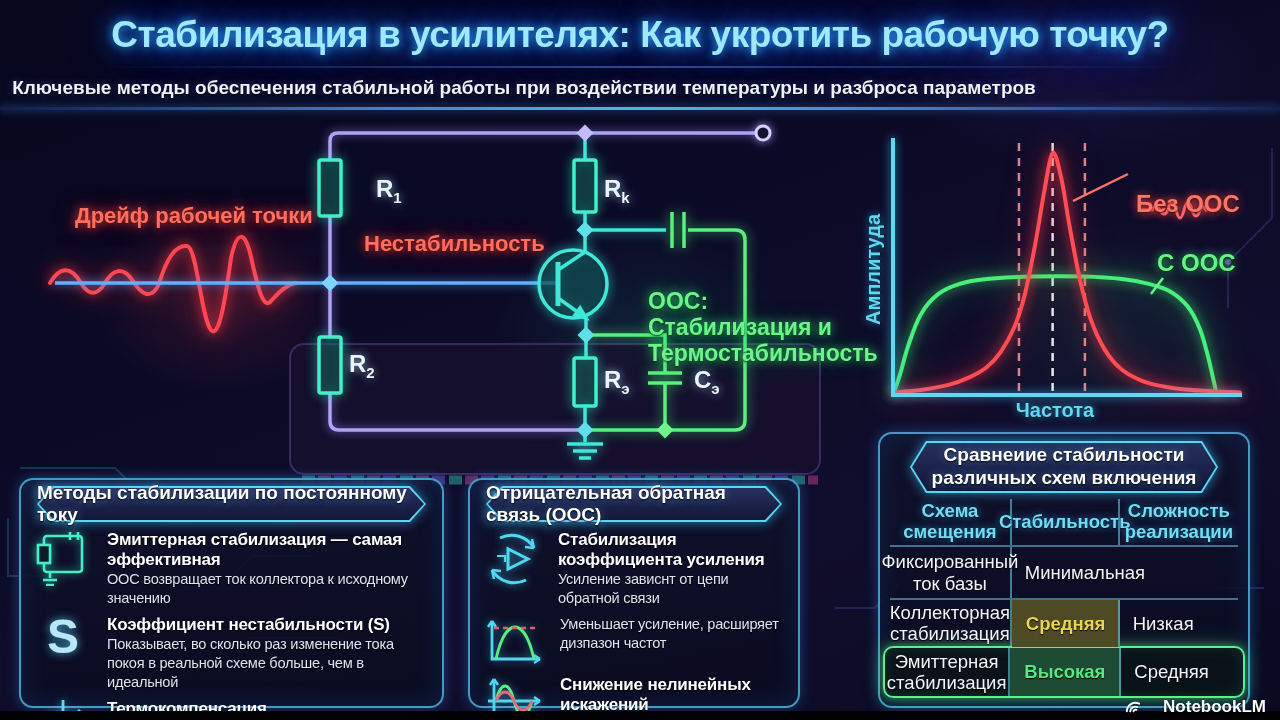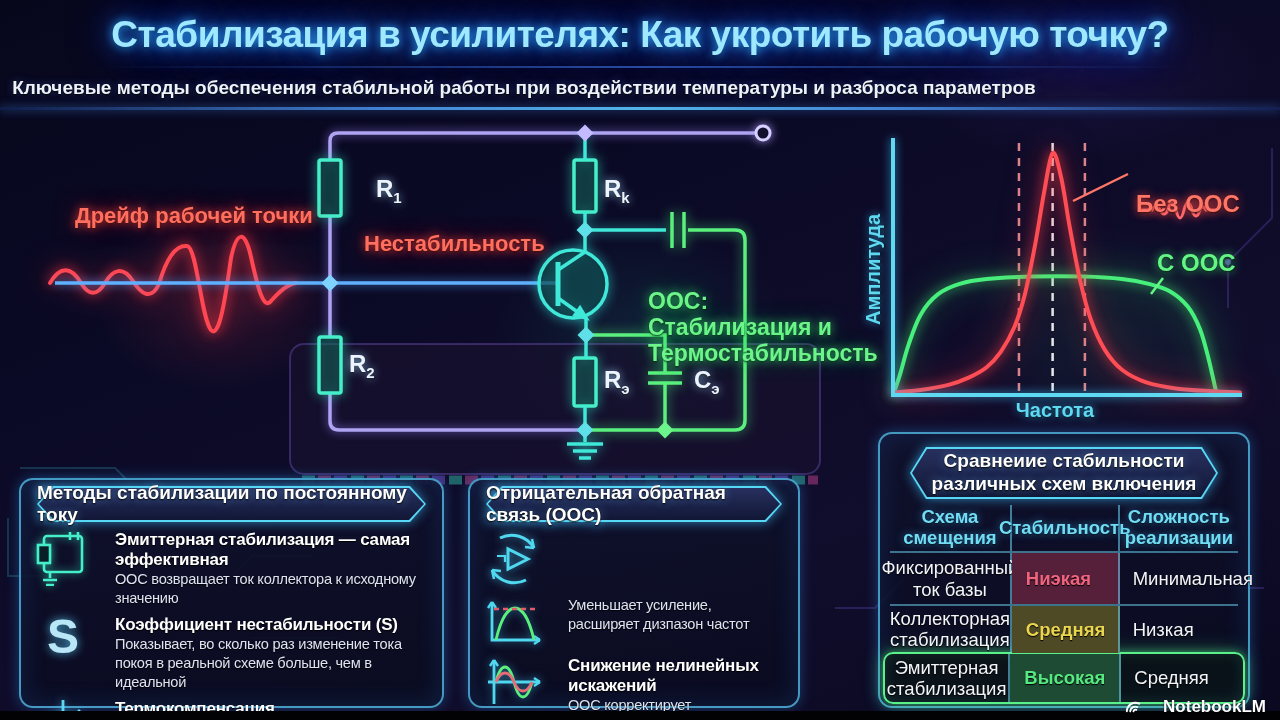--- a/index.html
+++ b/index.html
@@ -51,33 +51,33 @@
   
   .panel {
     position:absolute; top:478px; height:230px; border-radius:14px;
     background:linear-gradient(175deg,rgba(16,18,44,.92),rgba(10,12,32,.92));
     border:2px solid rgba(90,200,245,.75);
     box-shadow:0 0 14px rgba(50,160,255,.35), inset 0 0 26px rgba(40,120,220,.18);
     padding:6px 10px 4px;
   }
   .panel-left { left:19px; width:425px; }
   .panel-mid  { left:468px; width:332px; }
-  .panel-right{ left:878px; top:432px; width:372px; height:276px; padding:11px 8px; }
+  .panel-right{ left:878px; top:432px; width:372px; height:276px; padding:5px 8px; }
 
   .banner { position:relative; height:36px; margin:0 6px 8px; filter:drop-shadow(0 0 6px rgba(60,190,255,.65)); }
   .banner .b-out { position:absolute; inset:0; background:#57d8f5;
     clip-path:polygon(16px 0,calc(100% - 16px) 0,100% 50%,calc(100% - 16px) 100%,16px 100%,0 50%); }
   .banner .b-in { position:absolute; inset:2px; background:linear-gradient(180deg,#27305e,#121736);
     clip-path:polygon(15px 0,calc(100% - 15px) 0,100% 50%,calc(100% - 15px) 100%,15px 100%,0 50%); }
   .banner .b-txt { position:absolute; inset:0; display:flex; align-items:center; justify-content:center;
     font-size:19px; font-weight:700; color:#fff; text-shadow:0 1px 2px #000,0 0 10px rgba(120,200,255,.5); }
   .panel-right .banner { height:52px; margin:2px 22px 6px; }
   .panel-right .b-txt { font-size:19px; line-height:1.2; text-align:center; }
 
-  .p-item { display:flex; align-items:flex-start; gap:24px; margin:8px 4px 0; }
+  .p-item { display:flex; align-items:flex-start; gap:16px; margin:8px 4px 0; }
   .p-icon { flex:0 0 56px; display:flex; justify-content:center; align-items:center; }
   .p-title { font-size:17px; font-weight:700; color:#fff; text-shadow:0 1px 1px #000; letter-spacing:-.2px; }
   .p-desc { font-size:14.6px; color:#dde3f0; line-height:1.28; letter-spacing:-.25px; text-shadow:0 1px 1px #000; }
   .panel-mid .p-desc { max-width:305px; }
   .s-glyph { font-size:48px; font-weight:700; color:#b9e7f7; line-height:.9;
              text-shadow:0 0 10px rgba(90,210,255,.8); }
 
   
   .cmp-table { margin:0 2px; }
   .t-row { display:grid; grid-template-columns:35% 31% 34%; }
@@ -276,20 +276,24 @@
       <span class="p-icon">
         <svg width="58" height="58" viewBox="0 0 58 58" fill="none" stroke="#4fd8f0" stroke-width="3" style="filter:drop-shadow(0 0 4px rgba(70,210,255,.7));">
           <path d="M16,8 A26,26 0 0 1 50,18"></path>
           <path d="M50,18 l-9,-1 M50,18 l-2,-9" stroke-width="2.5"></path>
           <path d="M42,50 A26,26 0 0 1 8,40"></path>
           <path d="M8,40 l9,1 M8,40 l2,9" stroke-width="2.5"></path>
           <path d="M24,19 V39 L44,29 Z"></path>
           <path d="M13,26 h8 v6" stroke-width="2.2"></path>
         </svg>
       </span>
+      <div class="p-text">
+        <div class="p-title">Стабилизация коэффициента усиления</div>
+        <div class="p-desc">Усиление зависнт от цепи обратной связи</div>
+      </div>
     </div>
     <div class="p-item">
       <span class="p-icon">
         <svg width="60" height="52" viewBox="0 0 60 52" fill="none" stroke-width="2.8" style="filter:drop-shadow(0 0 4px rgba(70,210,255,.5));">
           <path d="M8,6 V44 H56" stroke="#4fd8f0"></path>
           <path d="M8,6 l-4,6 M8,6 l4,6 M56,44 l-6,-4 M56,44 l-6,4" stroke="#4fd8f0" stroke-width="2.4"></path>
           <path d="M12,44 C18,18 26,12 31,12 C36,12 44,18 50,44" stroke="#5bf07e"></path>
           <line x1="10" y1="13" x2="52" y2="13" stroke="#e85a6a" stroke-dasharray="5 4" stroke-width="2.4"></line>
         </svg>
       </span>
@@ -320,21 +324,20 @@
       <div class="b-txt">Сравнеиие стабильности различных схем включения</div>
     </div>
     <div class="cmp-table">
       <div class="t-row head">
         <div class="t-cell v">Схема смещения</div>
         <div class="t-cell v">Стабильность</div>
         <div class="t-cell">Сложность реализации</div>
       </div>
       <div class="t-row body r1">
         <div class="t-cell v">Фиксированный ток базы</div>
-        <div class="t-cell v stab" style="background-color: rgb(86, 32, 58); color: rgb(240, 100, 126);">Ниэкая</div>
         <div class="t-cell cx">Минимальная</div>
       </div>
       <div class="t-row body r2">
         <div class="t-cell v">Коллекторная стабилизация</div>
         <div class="t-cell v stab" style="background-color: rgb(78, 74, 38); color: rgb(234, 213, 78);">Средняя</div>
         <div class="t-cell cx">Низкая</div>
       </div>
       <div class="t-row body r3 highlight">
         <div class="t-cell v">Эмиттерная стабилизация</div>
         <div class="t-cell v stab" style="background-color: rgb(29, 75, 52); color: rgb(87, 234, 128);">Высокая</div>

